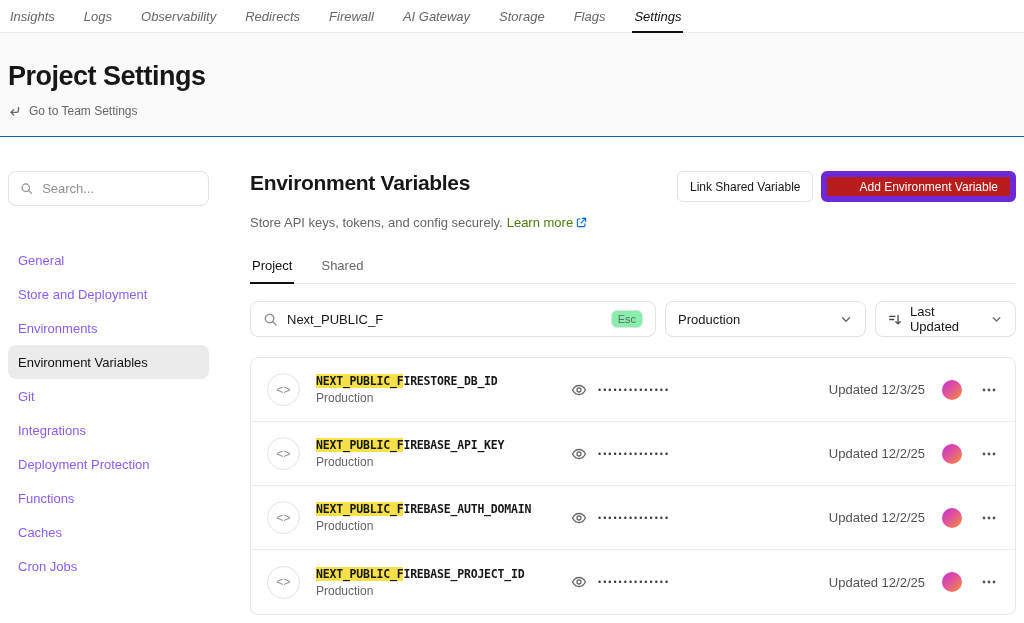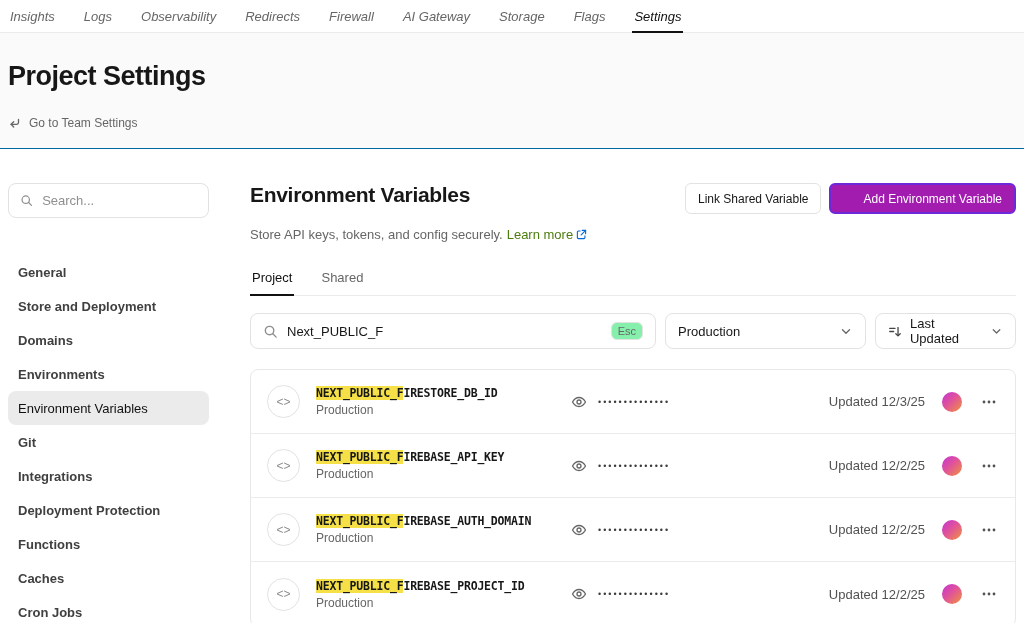--- a/index.html
+++ b/index.html
@@ -11,49 +11,49 @@
     background:#fff; border-bottom:1px solid #ebebeb;font-style:italic; }
   .topnav-item { display:flex; align-items:center; padding:0 2px; margin-right:25px;
     font-size:13px; color:#666; cursor:pointer; position:relative; }
   .topnav-item.active { color:#111; }
   .topnav-item.active::after { content:""; position:absolute; left:0; right:0; bottom:-1px;
     height:2px; background:#111; }
 
   
   .page-header { background:#fafafa; border-bottom:1px solid #0369a1; padding:28px 8px 18px 8px; }
   .page-title { font-size:27px; font-weight:700; letter-spacing:-0.5px; }
-  .back-link { display:flex; align-items:center; gap:7px; margin-top:24px;
+  .back-link { display:flex; align-items:center; gap:7px; margin-top:12px;
     font-size:12px; color:#666; cursor:pointer; }
   .back-link svg { flex:0 0 auto; }
 
   
   .content { display:flex; padding:34px 8px 0 8px; }
 
   
   .sidebar { width:201px; margin-right:41px; flex:0 0 auto; }
   .side-search { display:flex; align-items:center; gap:9px; height:35px; padding:0 11px;
     background:#fff; border:1px solid #e2e2e2; border-radius:8px; }
   .side-search input { border:none; outline:none; width:100%; font-size:13px;
     font-family:"Liberation Sans", sans-serif; color:#171717; background:transparent; }
   .side-search input::placeholder { color:#8f8f8f; }
   .side-menu { margin-top:37px; }
   .side-item { display:flex; align-items:center; height:34px; padding:0 10px;
-    border-radius:8px; font-size:13px; color:#404040; cursor:pointer;font-weight:bold; }
+    border-radius:8px; font-size:13px; color:#8b5cf6; cursor:pointer; }
   .side-item.active { background:#ebebeb; color:#111; font-weight:500; }
 
   
   .main { flex:1; min-width:0; }
   .main-header { display:flex; align-items:flex-start; justify-content:space-between; }
   .main-title { font-size:21px; font-weight:700; letter-spacing:-0.3px; }
   .header-actions { display:flex; gap:8px;margin-left:48px; }
   .btn { height:31px; padding:0 12px; border-radius:6px; font-size:12px; font-weight:500;
     display:flex; align-items:center; cursor:pointer; white-space:nowrap;
     font-family:"Liberation Sans", sans-serif; }
   .btn-secondary { background:#fff; border:1px solid #e2e2e2; color:#171717; }
-  .btn-primary { background:#a21caf; border:2px solid #6d28d9; color:#fff;padding-left:32px; }
+  .btn-primary { background:#b91c1c; border:6px solid #6d28d9; color:#fff;padding-left:32px; }
 
   .main-desc { margin-top:13px; font-size:13px; color:#666; display:flex; align-items:flex-end; gap:4px; }
   .learn-more { color:#4d7c0f; text-decoration:none; display:inline-flex; align-items:center; gap:3px; cursor:pointer; }
 
   .tabs { display:flex; gap:25px; margin-top:22px; border-bottom:1px solid #ebebeb; }
   .tab { padding:6px 2px 10px 2px; font-size:13px; color:#666; cursor:pointer; position:relative; }
   .tab.active { color:#111; font-weight:500;text-align:right; }
   .tab.active::after { content:""; position:absolute; left:0; right:0; bottom:-1px; height:2px; background:#111; }
 
   
@@ -125,21 +125,20 @@
     <div class="side-search">
       <svg width="15" height="15" viewBox="0 0 16 16" fill="none" stroke="#8f8f8f" stroke-width="1.5" stroke-linecap="round">
         <circle cx="7" cy="7" r="4.5"></circle>
           <path d="M10.5 10.5 14 14"></path>
       </svg>
       <input type="text" placeholder="Search..." style="">
     </div>
     <nav class="side-menu">
       <div class="side-item">General</div>
       <div class="side-item">Store and Deployment</div>
-      <div class="side-item">Domains</div>
       <div class="side-item">Environments</div>
       <div class="side-item active">Environment Variables</div>
       <div class="side-item">Git</div>
       <div class="side-item">Integrations</div>
       <div class="side-item">Deployment Protection</div>
       <div class="side-item">Functions</div>
       <div class="side-item">Caches</div>
       <div class="side-item">Cron Jobs</div>
     </nav>
   </aside>

